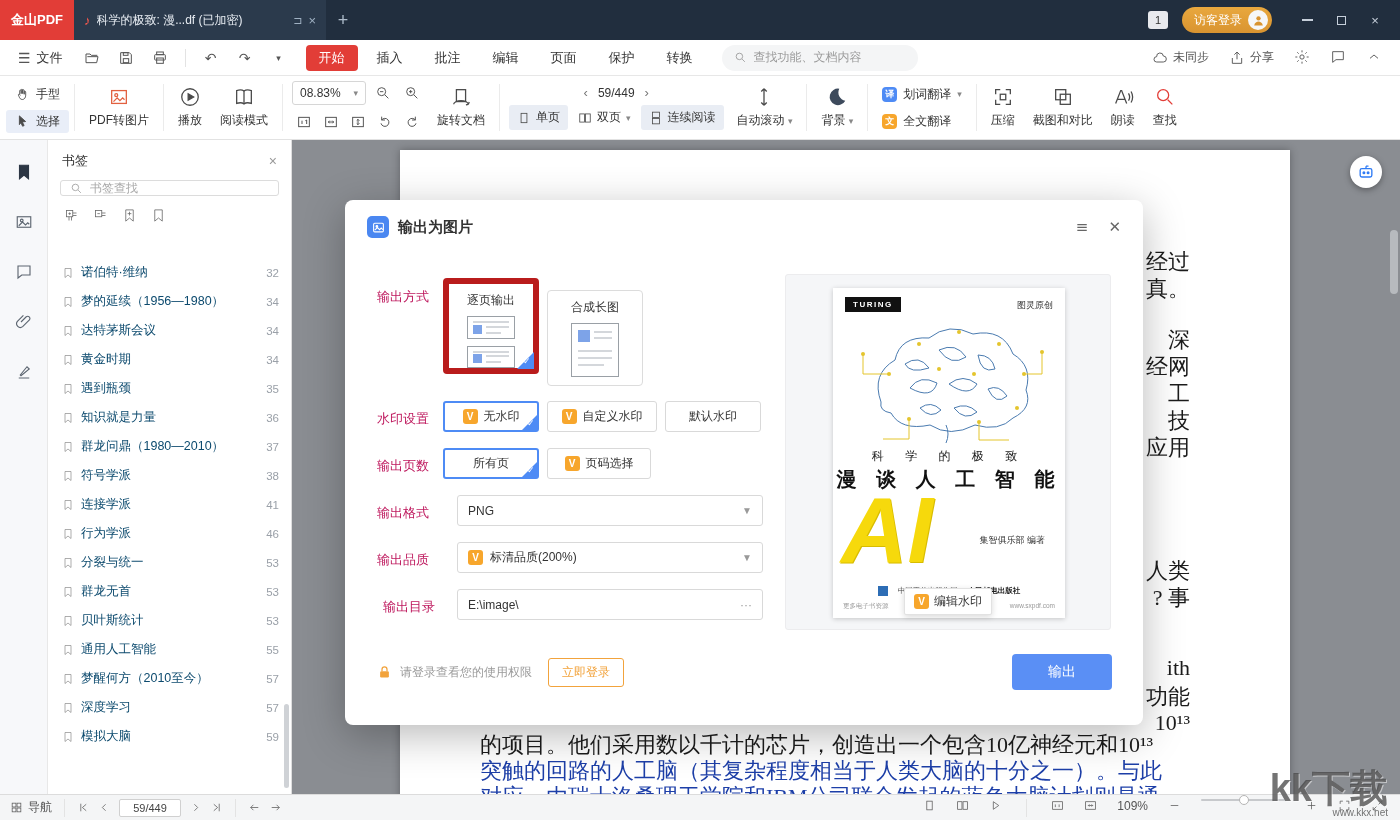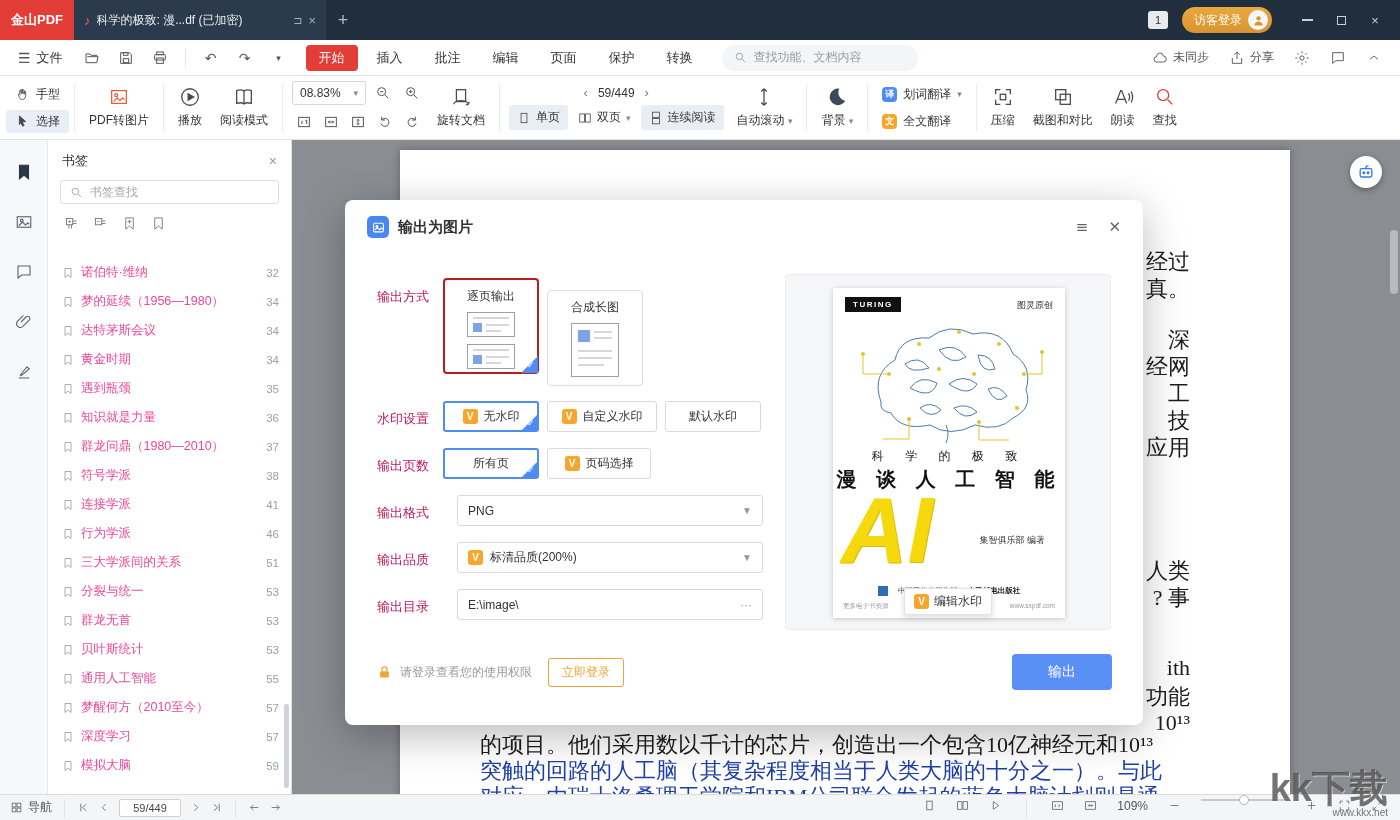--- a/index.html
+++ b/index.html
@@ -29,21 +29,21 @@
   .file-menu { display:flex; align-items:center; gap:6px; font-size:13px; color:#333; padding:0 8px; }
   .mb-ic { width:26px; height:24px; display:flex; align-items:center; justify-content:center; border-radius:3px; cursor:pointer; }
   .mb-ic svg { width:16px; height:16px; stroke:#555; fill:none; stroke-width:1.5; }
   .glyph { color:#555; font-size:14px; font-family:"DejaVu Sans",sans-serif; }
   .vdiv-s { width:1px; height:18px; background:#e3e3e3; margin:0 4px; }
   .menu-tabs { display:flex; align-items:center; gap:6px; margin-left:6px; }
   .menu-tab { padding:4px 13px; font-size:13px; color:#333; border-radius:4px; cursor:pointer; white-space:nowrap; }
   .menu-tab.active { background:#e23d37; color:#fff; }
   .menu-search { display:flex; align-items:center; gap:7px; background:#f4f5f6; border-radius:14px; height:26px; padding:0 12px; width:196px; color:#9a9a9a; margin-left:8px; }
   .menu-search svg { width:13px; height:13px; stroke:#999; fill:none; stroke-width:1.6; }
-  .mb-right { margin-left:auto; display:flex; align-items:flex-end; gap:20px; padding-right:8px; color:#555; font-size:12px; }
+  .mb-right { margin-left:auto; display:flex; align-items:flex-start; gap:20px; padding-right:8px; color:#555; font-size:12px; }
   .mb-right .item { display:flex; align-items:center; gap:5px; cursor:pointer; }
   .mb-right svg { width:16px; height:16px; stroke:#555; fill:none; stroke-width:1.4; }
 
   
   .toolbar { position:absolute; left:0; top:76px; width:1400px; height:64px; background:#fff; border-bottom:1px solid #e2e2e2; display:flex; align-items:stretch; padding:0 6px; }
   .vdiv { width:1px; background:#ebebeb; margin:8px 5px; }
   .big-btn { display:flex; flex-direction:column; align-items:center; justify-content:center; gap:4px; padding:0 9px; font-size:12px; color:#333; cursor:pointer; border-radius:4px; white-space:nowrap; }
   .big-btn svg { width:22px; height:22px; stroke:#4a4a4a; fill:none; stroke-width:1.4; }
   .two-rows { display:flex; flex-direction:column; justify-content:center; gap:4px; }
   .mini-row { display:flex; align-items:center; gap:6px; padding:3px 9px; font-size:12px; color:#333; border-radius:3px; cursor:pointer; white-space:nowrap; }
@@ -69,28 +69,28 @@
   
   .iconstrip { position:absolute; left:0; top:140px; width:48px; bottom:26px; background:#f7f8fa; border-right:1px solid #e8e8e8; display:flex; flex-direction:column; align-items:center; padding-top:18px; gap:22px; }
   .strip-ic { width:28px; height:28px; display:flex; align-items:center; justify-content:center; border-radius:4px; cursor:pointer; }
   .strip-ic svg { width:18px; height:18px; stroke:#5c6570; fill:none; stroke-width:1.5; }
   .strip-ic.active svg { stroke:#2c3644; fill:#2c3644; }
 
   
   .bmpanel { position:absolute; left:48px; top:140px; width:244px; bottom:26px; background:#fff; border-right:1px solid #dedede; }
   .bm-head { display:flex; align-items:center; justify-content:space-between; padding:12px 14px 8px; font-size:13px; color:#333; }
   .bm-head .x { color:#999; font-size:14px; cursor:pointer; }
-  .bm-search { margin:2px 12px 8px; height:24px; border:1px solid #dcdcdc; border-radius:3px; display:flex; align-items:center; gap:7px; padding:0 9px; color:#a9a9a9; }
+  .bm-search { margin:2px 12px 8px; height:16px; border:1px solid #dcdcdc; border-radius:3px; display:flex; align-items:center; gap:7px; padding:0 9px; color:#a9a9a9; }
   .bm-search svg { width:13px; height:13px; stroke:#a0a0a0; fill:none; stroke-width:1.6; }
   .bm-tools { display:flex; align-items:center; gap:14px; padding:4px 16px 8px; }
   .bm-tools svg { width:15px; height:15px; stroke:#6a6a6a; fill:none; stroke-width:1.3; cursor:pointer; }
   .bm-list { position:absolute; top:118px; bottom:0; left:0; right:0; overflow:hidden; }
   .bm-row { display:flex; align-items:center; gap:7px; height:29px; padding:0 12px 0 14px; cursor:pointer; }
   .bm-row svg { width:12px; height:12px; stroke:#8a8a8a; fill:none; stroke-width:1.4; flex:none; }
-  .bm-label { flex:1; font-size:12.5px; color:#ec4899; white-space:nowrap; overflow:hidden; }
+  .bm-label { flex:1; font-size:12.5px; color:#0c4a6e; white-space:nowrap; overflow:hidden; }
   .bm-page { font-size:11.5px; color:#9aa0a8; }
   .bm-scroll { position:absolute; right:2px; bottom:6px; width:5px; height:84px; background:#cfd2d6; border-radius:3px; }
 
   
   .docarea { position:absolute; left:292px; top:140px; right:0; bottom:26px; background:#8a8d92; overflow:hidden; }
   .page { position:absolute; left:108px; top:10px; width:890px; bottom:-6px; background:#fff; box-shadow:0 0 8px rgba(0,0,0,.3); }
   .serif { font-family:"Liberation Serif","DejaVu Serif",serif; }
   .frag { position:absolute; right:100px; font-size:22px; color:#1c1c1c; white-space:nowrap; }
   .doc-par { position:absolute; left:80px; right:100px; top:582px; font-size:22px; line-height:26px; color:#1c1c1c; }
   .doc-par .link { color:#1d3fa8; }
@@ -108,21 +108,21 @@
 
   
   .dialog { position:absolute; left:345px; top:200px; width:798px; height:525px; background:#fff; border-radius:8px; box-shadow:0 10px 42px rgba(0,0,0,.28); z-index:30; }
   .dlg-head { position:absolute; left:0; top:0; right:0; height:54px; display:flex; align-items:center; padding:0 22px; gap:9px; }
   .dlg-app-ic { width:22px; height:22px; border-radius:5px; background:#4a87f1; display:flex; align-items:center; justify-content:center; }
   .dlg-title { font-size:15px; font-weight:bold; color:#333; }
   .dlg-head-right { margin-left:auto; display:flex; align-items:center; gap:20px; color:#666; }
   .dlg-head-right .h-ic { font-size:15px; cursor:pointer; font-family:"DejaVu Sans",sans-serif; }
   .dlg-label { position:absolute; left:32px; width:64px; font-size:13px; color:#be185d; }
   .opt-card { position:absolute; width:96px; height:96px; border:1px solid #dcdcdc; border-radius:4px; display:flex; flex-direction:column; align-items:center; padding-top:8px; gap:7px; font-size:12px; color:#333; cursor:pointer; background:#fff; }
-  .opt-card.sel { border:2px solid #b91c1c; }
+  .opt-card.sel { border:6px solid #b91c1c; }
   .corner-check { position:absolute; right:-1px; bottom:-1px; width:0; height:0; border-left:17px solid transparent; border-bottom:17px solid #4e8bf5; }
   .corner-check::after { content:"✓"; position:absolute; left:-11px; top:4px; color:#fff; font-size:9px; }
   .mp { position:relative; width:48px; height:25px; border:1px solid #9aa0a6; background:#fff; }
   .mp .ln-top { position:absolute; left:5px; top:4px; right:5px; height:2px; background:#d4d7db; }
   .mp .sq { position:absolute; left:5px; bottom:4px; width:9px; height:9px; background:#7da3e8; }
   .mp .ln-a { position:absolute; left:18px; bottom:10px; right:5px; height:2px; background:#d4d7db; }
   .mp .ln-b { position:absolute; left:18px; bottom:4px; width:15px; height:2px; background:#d4d7db; }
   .mp2 { position:relative; width:48px; height:54px; border:1px solid #9aa0a6; background:#fff; }
   .mp2 .sq { position:absolute; left:6px; top:6px; width:12px; height:12px; background:#7da3e8; }
   .mp2 .l1 { position:absolute; left:22px; top:7px; right:6px; height:2px; background:#d4d7db; }
@@ -597,27 +597,20 @@
         <svg viewBox="0 0 24 24">
           <path d="M6 3h12v18l-6-5-6 5z"></path>
         </svg>
         <span class="bm-label">行为学派</span>
         <span class="bm-page">46</span>
       </div>
       <div class="bm-row">
         <svg viewBox="0 0 24 24">
           <path d="M6 3h12v18l-6-5-6 5z"></path>
         </svg>
-        <span class="bm-label">三大学派间的关系</span>
-        <span class="bm-page">51</span>
-      </div>
-      <div class="bm-row">
-        <svg viewBox="0 0 24 24">
-          <path d="M6 3h12v18l-6-5-6 5z"></path>
-        </svg>
         <span class="bm-label">分裂与统一</span>
         <span class="bm-page">53</span>
       </div>
       <div class="bm-row">
         <svg viewBox="0 0 24 24">
           <path d="M6 3h12v18l-6-5-6 5z"></path>
         </svg>
         <span class="bm-label">群龙无首</span>
         <span class="bm-page">53</span>
       </div>
@@ -768,21 +761,21 @@
     <span class="car">▼</span>
   </div>
 
   <div class="dlg-label" style="top:351px;">输出品质</div>
   <div class="dlg-select" style="top:342px;">
     <span class="vbadge"></span>
     <span>标清品质(200%)</span>
     <span class="car">▼</span>
   </div>
 
-  <div class="dlg-label" style="top:398px;">输出目录</div>
+  <div class="dlg-label" style="top:398px;text-align:center;">输出目录</div>
   <div class="dlg-select" style="top:389px;">
     <span>E:\image\</span>
     <span class="car" style="font-size:12px;">···</span>
   </div>
 
   <div class="dlg-footer">
     <svg width="15" height="15" viewBox="0 0 24 24" fill="#f2a33c">
         <rect x="5" y="10" width="14" height="10" rx="2"></rect>
         <path d="M8 10V7a4 4 0 0 1 8 0v3" fill="none" stroke="#f2a33c" stroke-width="2"></path>
       </svg>

